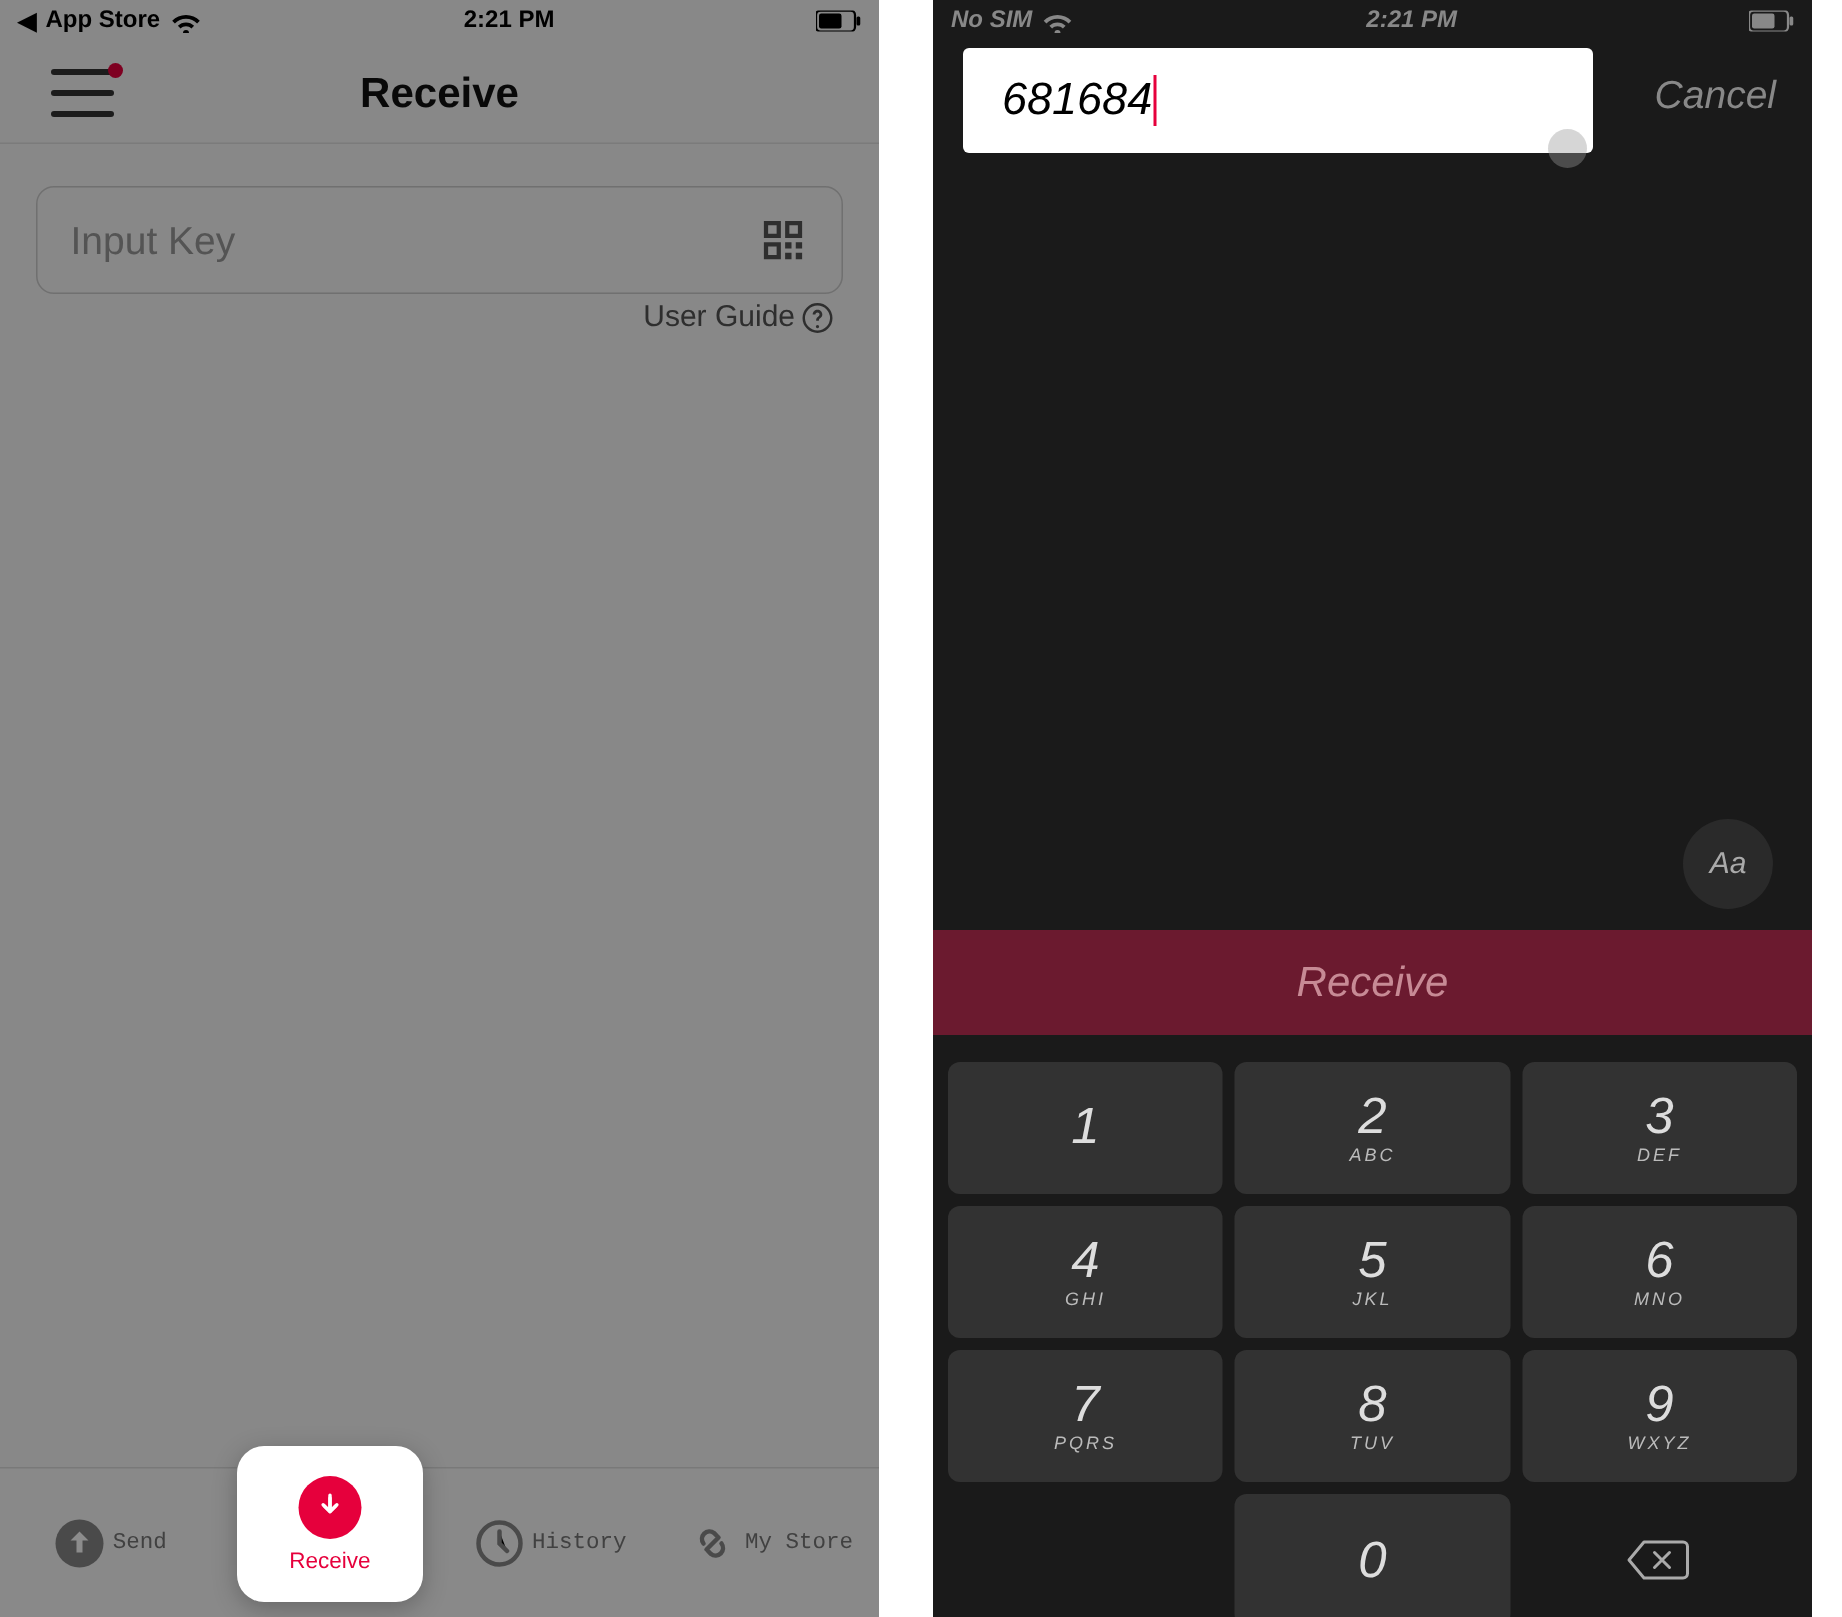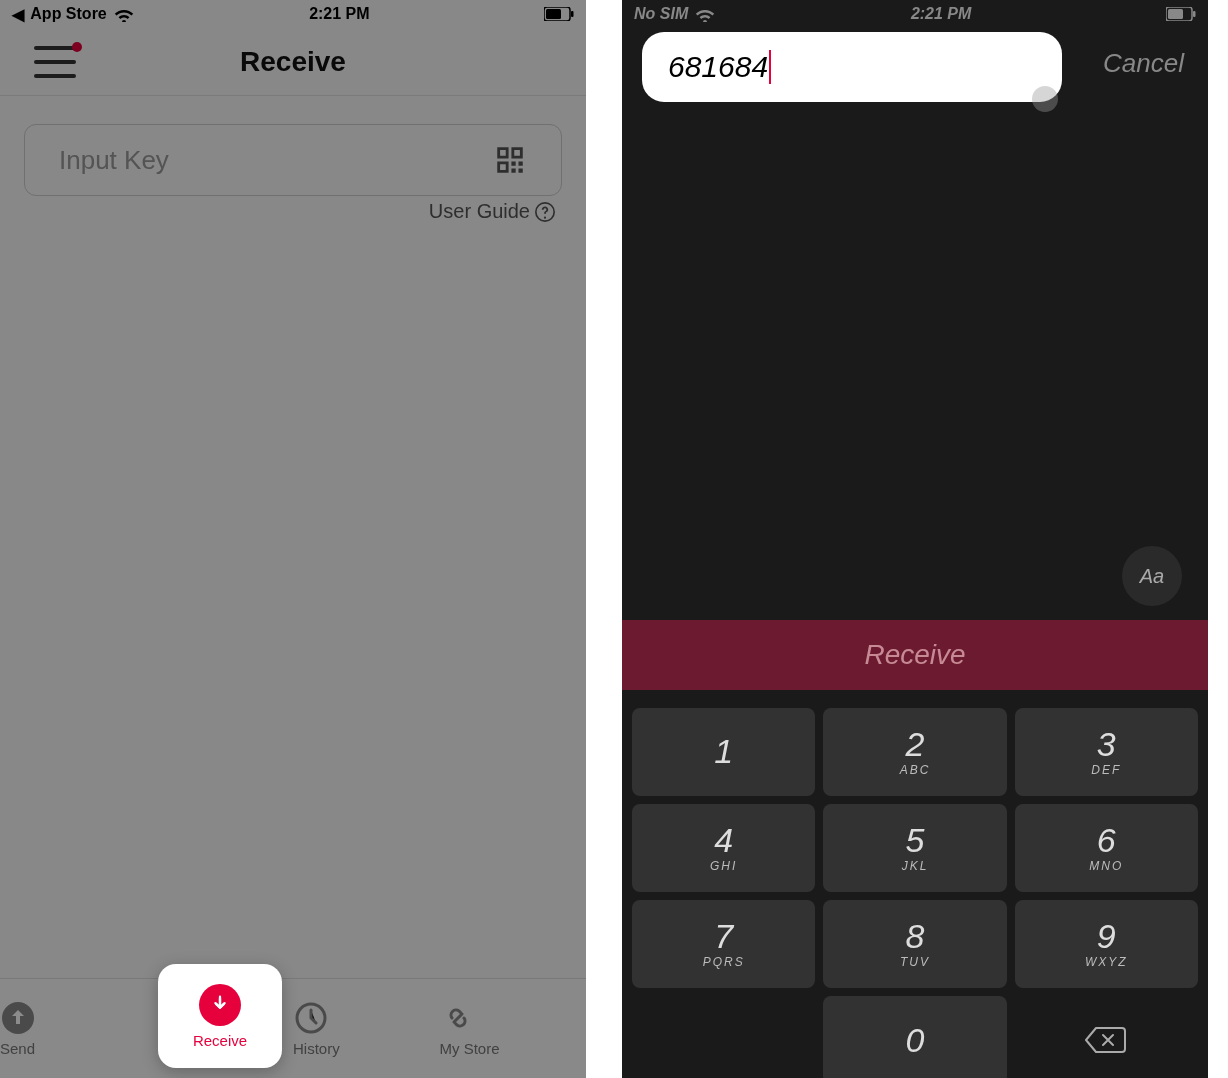--- a/index.html
+++ b/index.html
@@ -72,21 +72,21 @@
     }
     .header-title { font-size: 28px; font-weight: 700; color: #111; }
     
     
     .input-row {
       margin: 28px 24px 0;
       height: 72px;
       border: 1.5px solid #ccc;
       border-radius: 12px;
       display: flex; align-items: center;
-      padding: 0 34px;
+      padding: 0 22px;
       justify-content: space-between;
     }
     .input-placeholder { font-size: 26px; color: #999; }
     .qr-icon { width: 34px; height: 34px; }
     
     .user-guide {
       text-align: right;
       margin: 4px 30px 0 0;
       font-size: 20px;
       color: #555;
@@ -97,22 +97,23 @@
     .tabbar {
       position: absolute;
       bottom: 0; left: 0; right: 0;
       height: 100px;
       display: flex;
       background: #f9f9f9;
       border-top: 1px solid #ddd;
     }
     .tab {
       flex: 1;
-      display: flex; flex-direction: column; justify-content: center;
+      display: flex; flex-direction: row; align-items: center; justify-content: center;
       gap: 4px;
+      font-family: Liberation Mono, monospace;
     }
     .tab-icon { width: 36px; height: 36px; }
     .tab-label { font-size: 15px; color: #777; }
     
     .tab-active-card {
       position: absolute;
       bottom: 10px;
       left: 158px;
       width: 124px; height: 104px;
       background: #fff;
@@ -134,21 +135,21 @@
       width: 100%; height: 100%;
       background: #1a1a1a;
       position: relative;
       font-style: italic;
     }
     .input-bar {
       position: absolute;
       top: 32px; left: 20px;
       width: 420px; height: 70px;
       background: #fff;
-      border-radius: 22px;
+      border-radius: 4px;
       display: flex; align-items: center;
       padding: 0 26px;
       font-size: 30px;
       color: #000;
     }
     .cursor {
       display: inline-block;
       width: 2px; height: 34px;
       background: #e6003c;
       margin-left: 1px;

